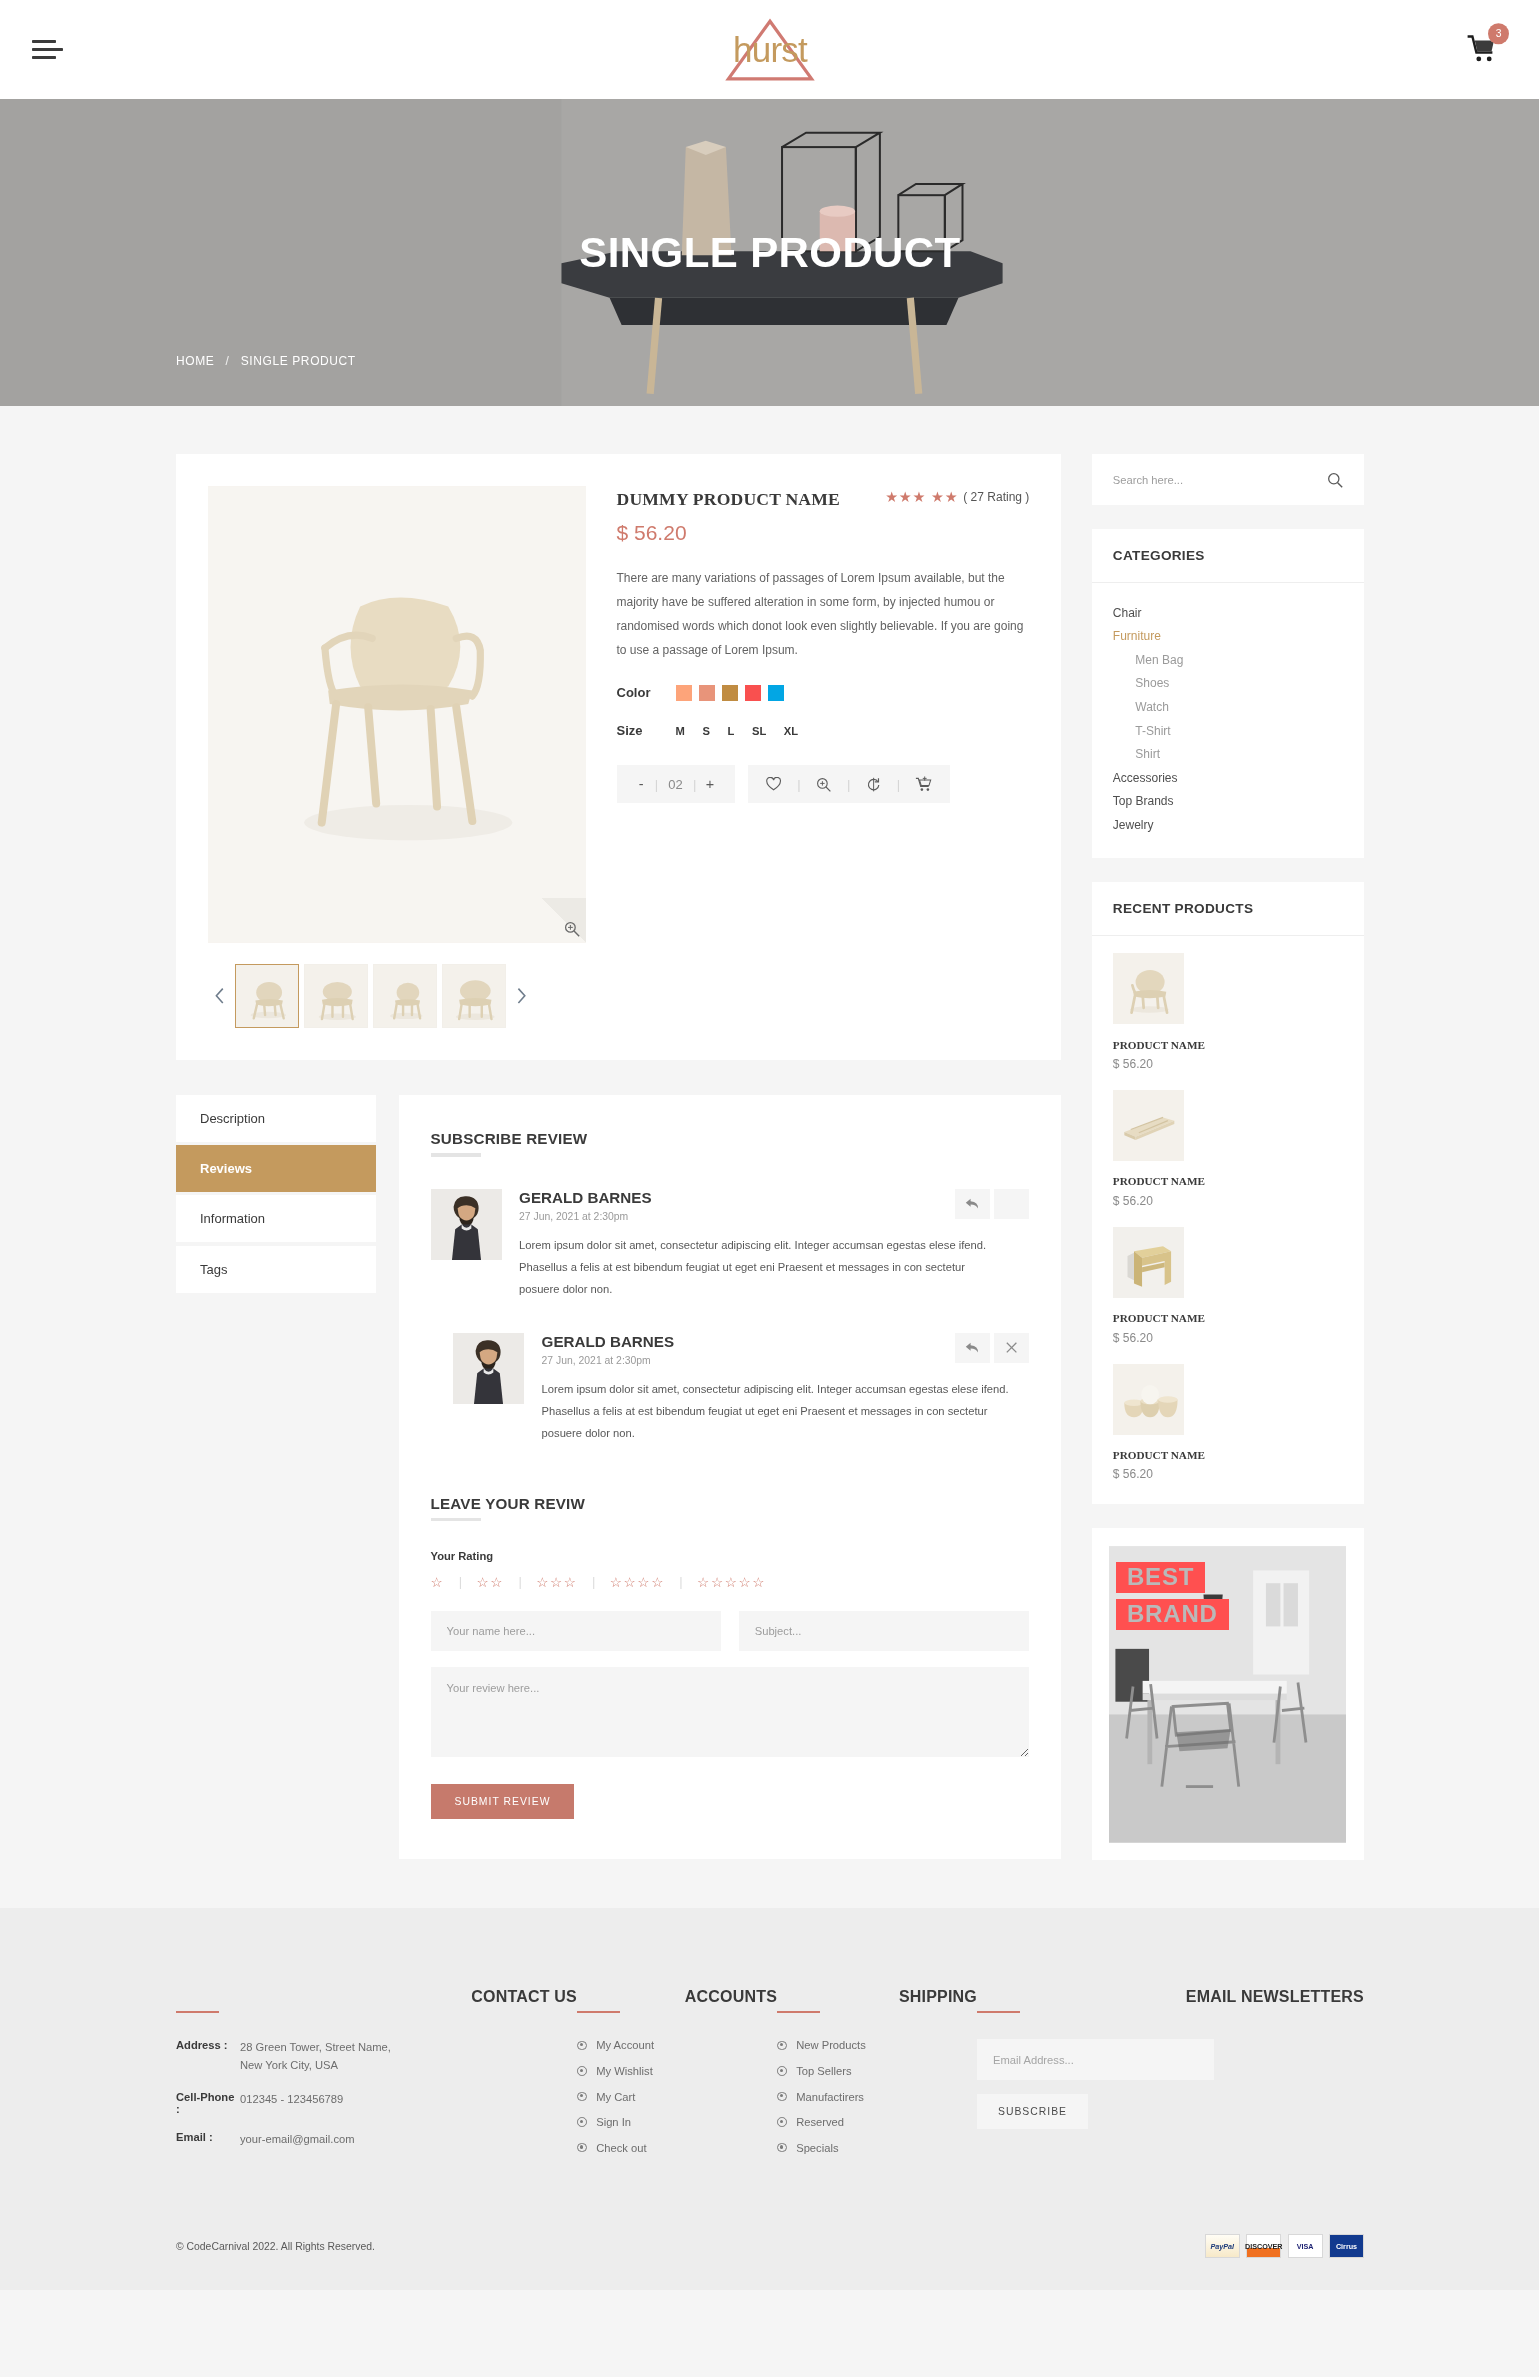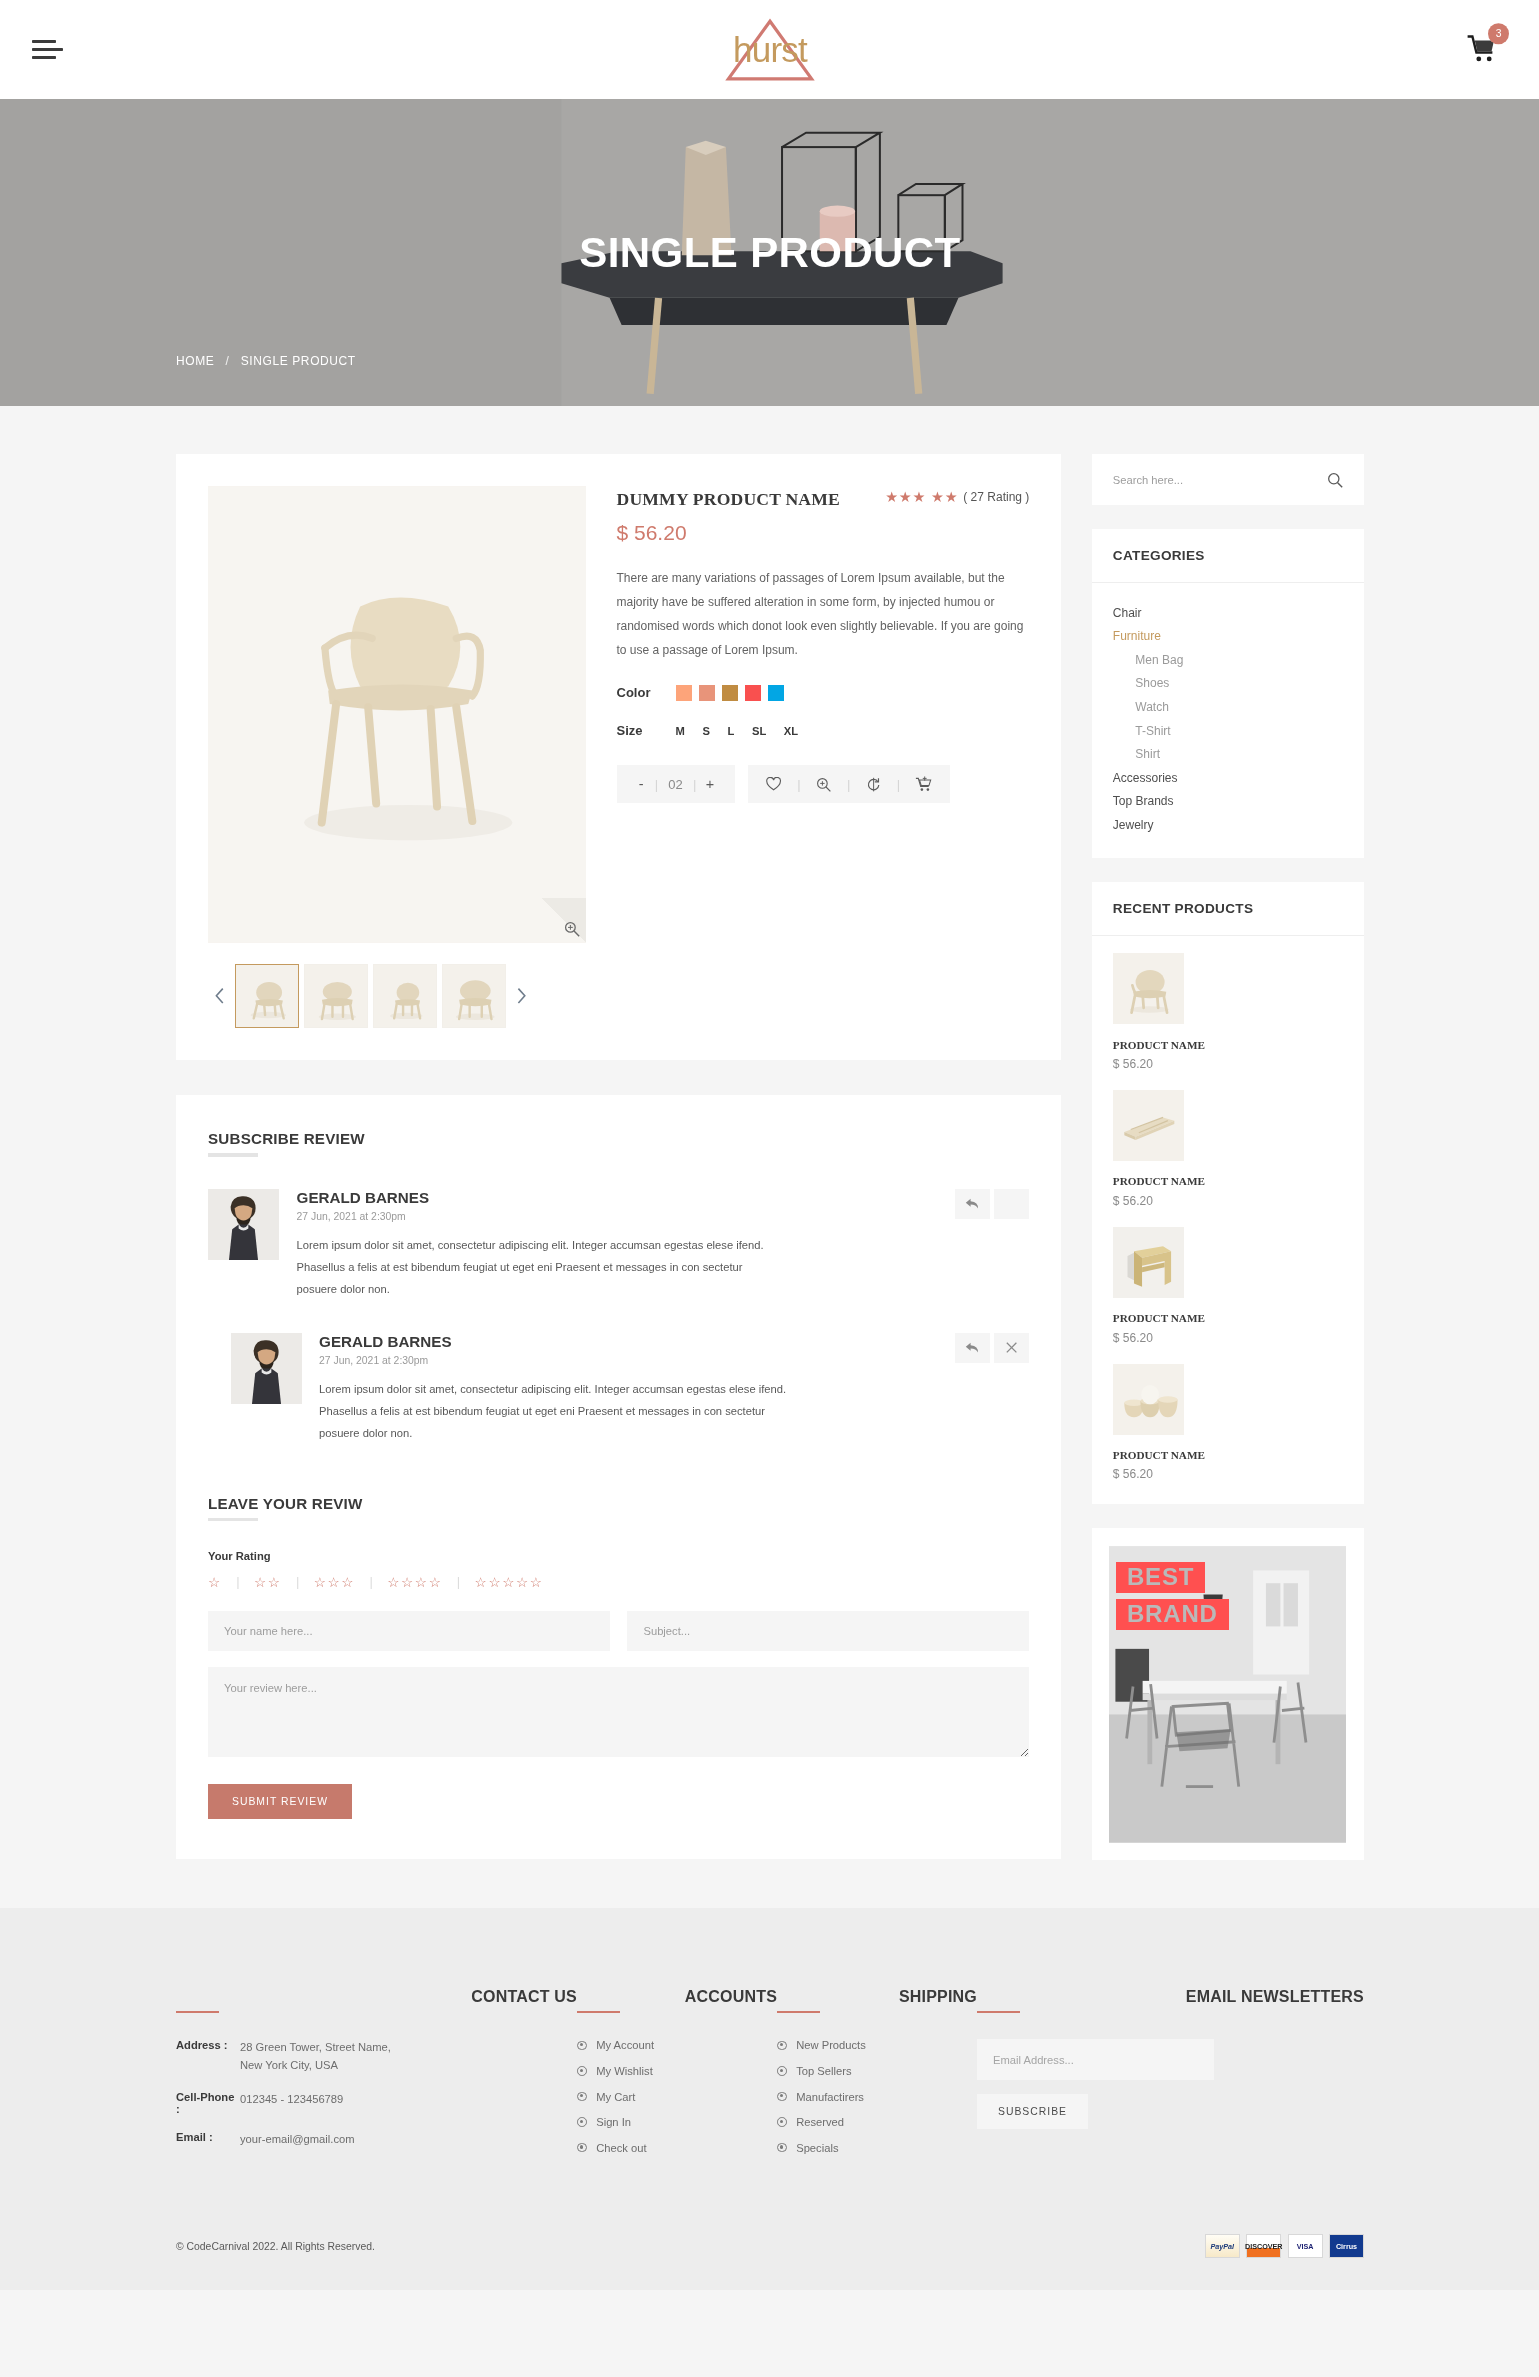--- a/index.html
+++ b/index.html
@@ -505,20 +505,26 @@
                   <circle cx="8.5" cy="17" r="1.6" fill="#5c5c5c"></circle>
                   <circle cx="16" cy="17" r="1.6" fill="#5c5c5c"></circle>
                 </svg>
               </span>
             </div>
           </div>
         </div>
       </div>
 
       <div class="lower">
+        <div class="tabs">
+          <div class="tab">Description</div>
+          <div class="tab active">Reviews</div>
+          <div class="tab">Information</div>
+          <div class="tab">Tags</div>
+        </div>
 
         <div class="review-panel">
           <div class="sec-title">SUBSCRIBE REVIEW</div>
           <div class="sec-underline"></div>
 
           <div class="review">
             <div class="avatar">
               <svg width="71" height="71" viewBox="0 0 88 88">
                 <rect width="88" height="88" fill="#eceae7"></rect>
                 <path d="M28 22 Q30 8 44 9 Q59 10 59 24 Q59 32 53 36 L35 36 Q28 31 28 22 Z" fill="#3b3026"></path>

